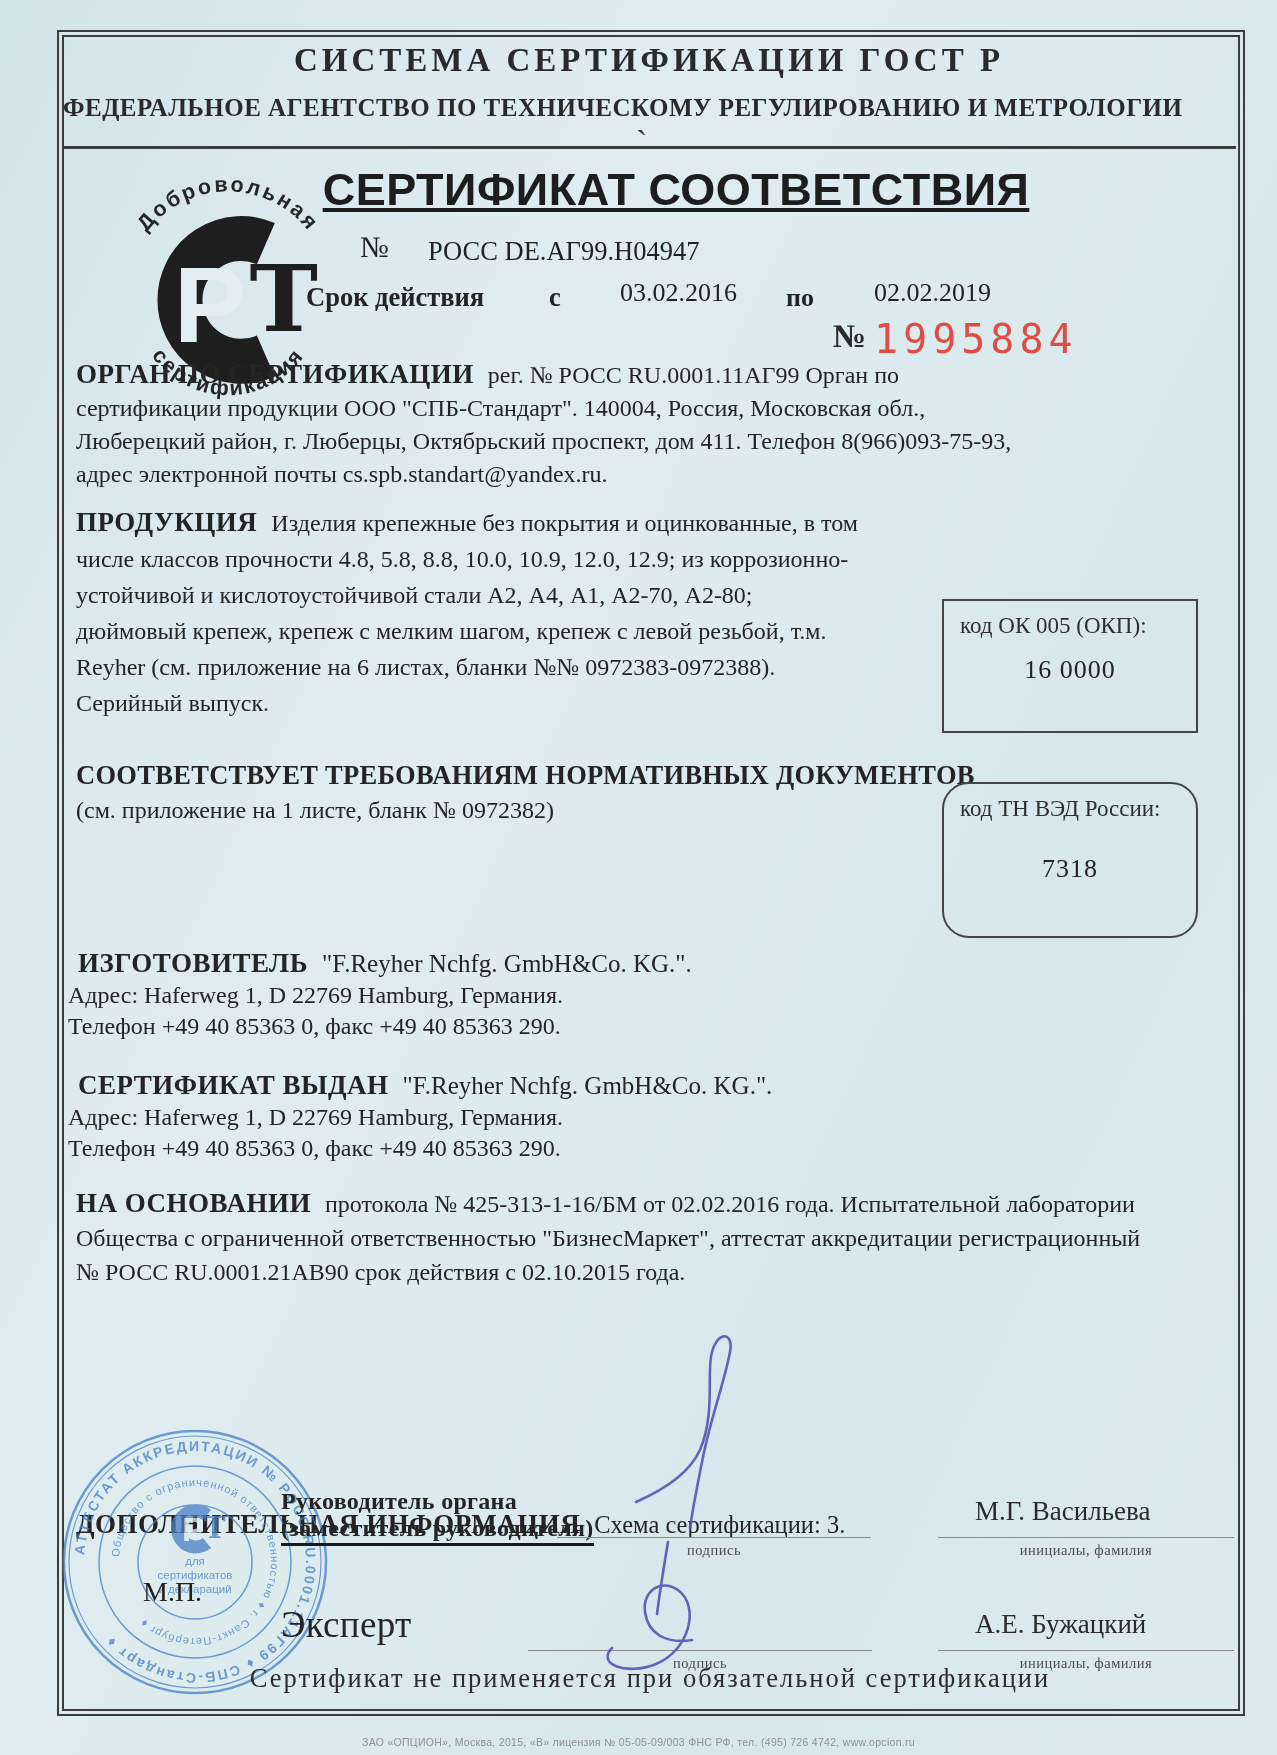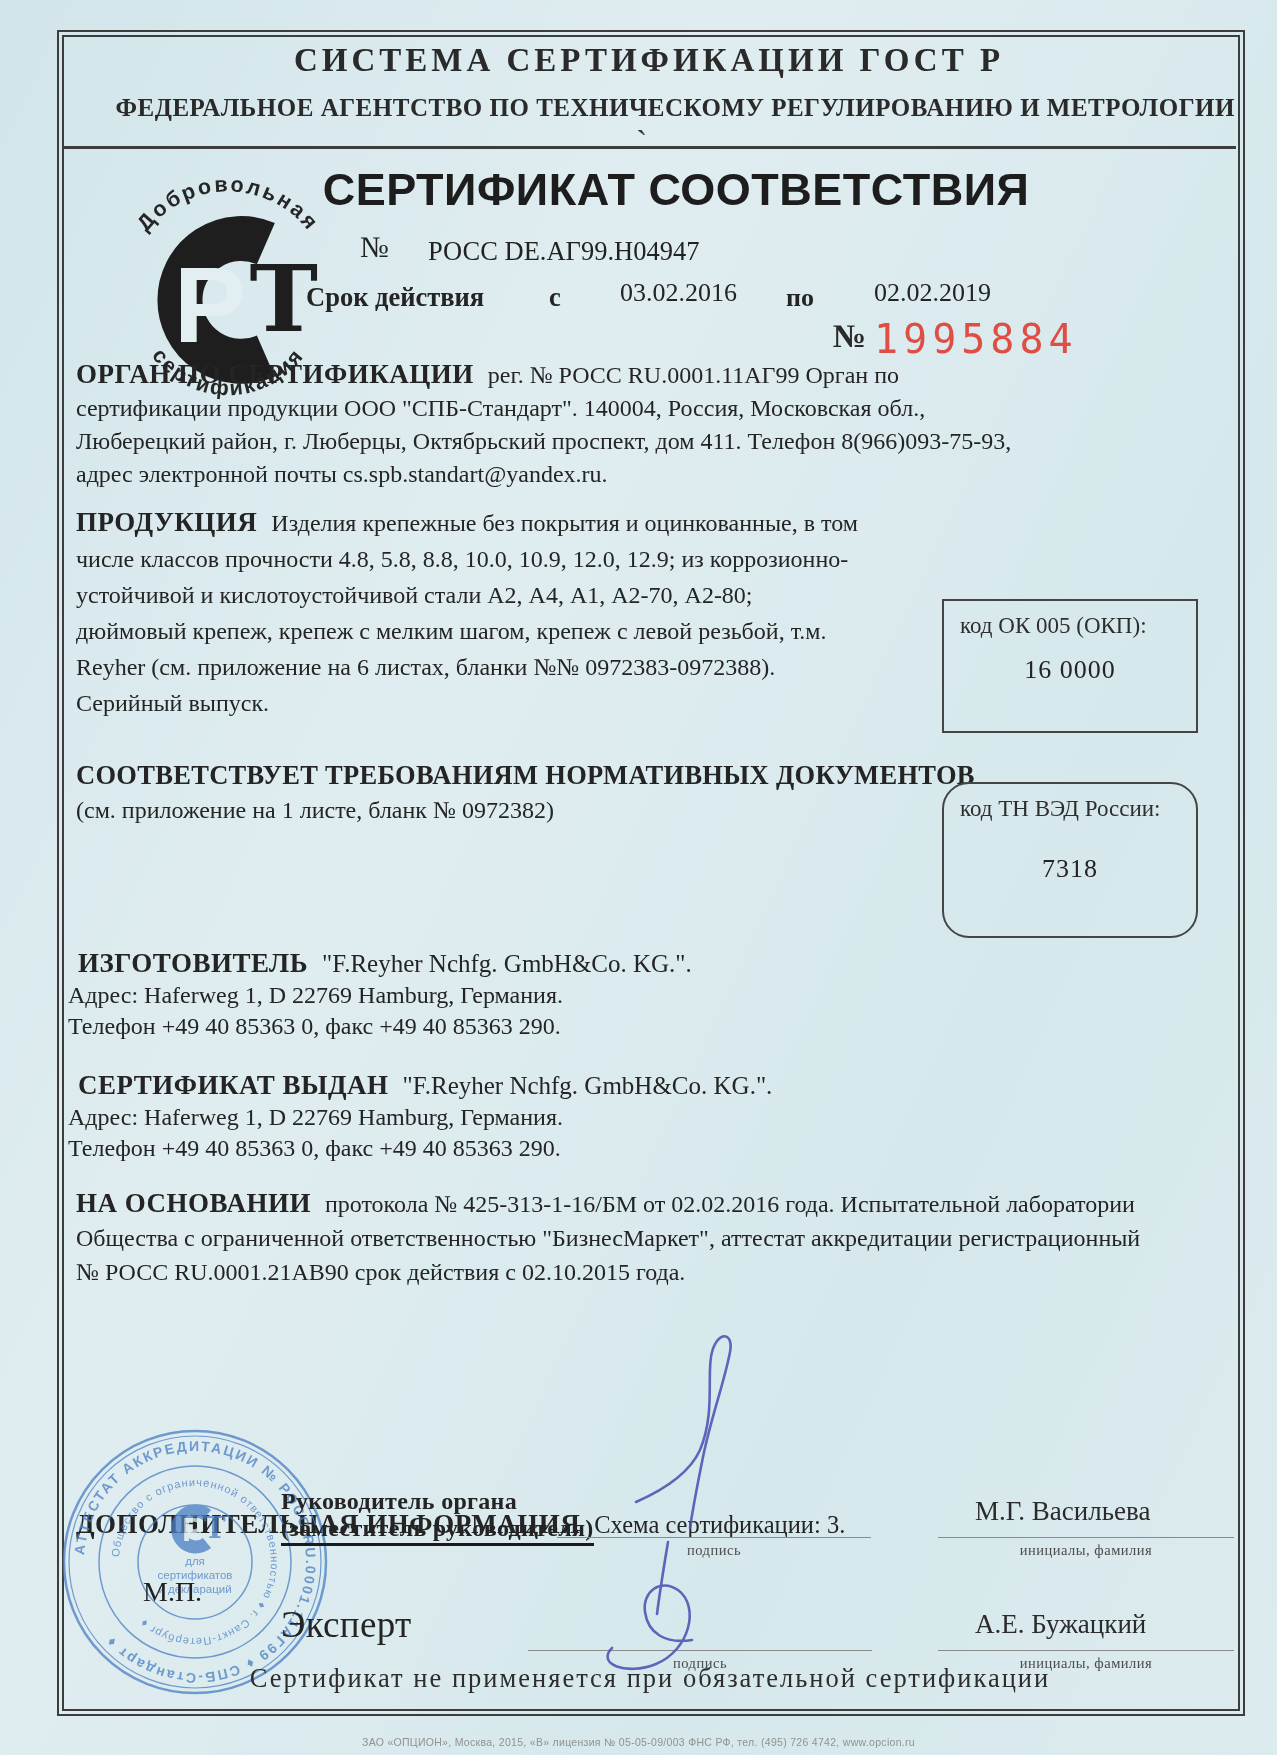--- a/index.html
+++ b/index.html
@@ -16,25 +16,25 @@
     background:linear-gradient(115deg,#d2e5ea 0%,#e0edf0 35%,#d6e8ec 70%,#dcebee 100%);
     overflow:hidden;
   }
   .abs{position:absolute;}
   
   .frame-outer{left:57px;top:30px;width:1184px;height:1682px;border:2px solid #3d3d3d;}
   .frame-inner{position:absolute;inset:3px;border:2px solid #3d3d3d;}
   .header-divider{left:62px;top:146px;width:1174px;height:2.5px;background:#3d3d3d;}
   
   .hdr1{left:63px;top:42px;width:1172px;text-align:center;font-size:33px;font-weight:bold;letter-spacing:4px;color:#2a2a2a;}
-  .hdr2{left:63px;top:94px;width:1172px;text-align:right;font-size:25px;font-weight:bold;letter-spacing:0.5px;color:#2a2a2a;}
+  .hdr2{left:63px;top:94px;width:1172px;text-align:left;font-size:25px;font-weight:bold;letter-spacing:0.5px;color:#2a2a2a;}
   .artifact{left:636px;top:124px;font-size:34px;color:#333;}
   
   .doc-title{left:300px;top:164px;width:752px;text-align:center;
-    font-family:"Liberation Sans",sans-serif;font-size:45px;font-weight:bold;color:#1d1d1d;letter-spacing:0.5px;}
+    font-family:"Liberation Sans",sans-serif;font-size:45px;font-weight:bold;color:#1d1d1d;letter-spacing:0.5px;text-decoration:underline;}
   .no-label{left:360px;top:230px;font-size:30px;color:#222;}
   .no-value{left:428px;top:236px;font-size:26.5px;color:#222;}
   .val-label{left:306px;top:282px;font-size:26.5px;font-weight:bold;}
   .val-s{left:549px;top:282px;font-size:26.5px;font-weight:bold;}
   .val-from{left:620px;top:278px;font-size:26px;}
   .val-po{left:786px;top:283px;font-size:26px;font-weight:bold;}
   .val-to{left:874px;top:278px;font-size:26px;}
   .blank-no-sym{left:833px;top:318px;font-size:33px;font-weight:bold;color:#2a2a2a;}
   .blank-no-digits{left:874px;top:316px;font-family:"DejaVu Sans Mono",monospace;font-size:40px;letter-spacing:5px;color:#df4d44;}
   

